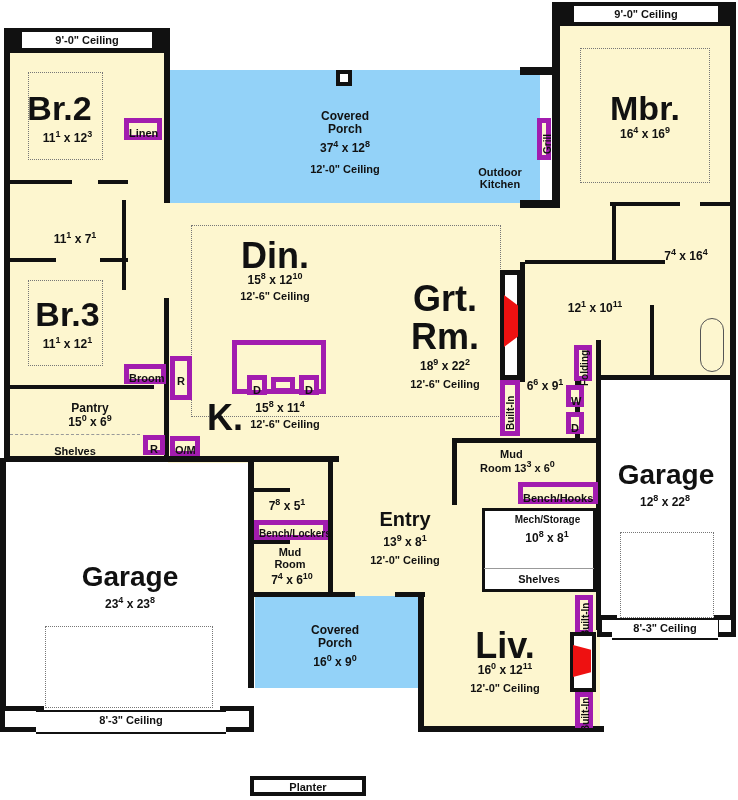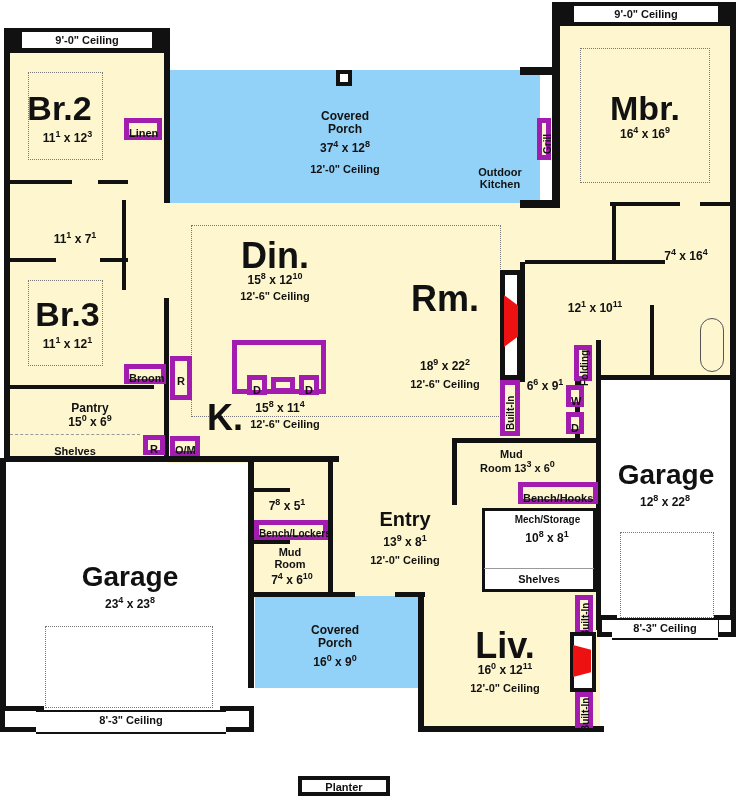--- a/index.html
+++ b/index.html
@@ -151,21 +151,21 @@
 <div class="abs white" style="left:570px;top:632px;width:26px;height:60px;border:4px solid #111;"></div>
 <div class="abs" style="left:573px;top:645px;width:18px;height:32px;background:#ee1111;clip-path:polygon(0 0,100% 15%,100% 85%,0 100%);"></div>
 <div class="abs box" style="left:575px;top:692px;width:18px;height:36px;">
     <div class="vert" style="height:36px;width:18px;">Built-In</div>
   </div>
 
 <div class="abs" style="left:10px;top:434px;width:130px;height:22px;border-top:1px dashed #999;">
     <div class="lbl sm" style="left:0;right:0;top:10px;">Shelves</div>
   </div>
 
-<div class="abs" style="left:250px;top:776px;width:92px;height:20px;border:4px solid #111;background:#fff;margin-left:48px;">
+<div class="abs" style="left:250px;top:776px;width:116px;height:20px;border:4px solid #111;background:#fff;">
     <div class="lbl sm" style="left:0;right:0;top:1px;">Planter</div>
   </div>
 
 <div class="lbl big" style="left:22px;top:90px;width:75px;">Br.2</div>
 <div class="lbl dim" style="left:30px;top:132px;width:75px;"><span>11</span><sup>1</sup> x <span>12</span><sup>3</sup></div>
 
 <div class="lbl dim" style="left:50px;top:233px;width:50px;"><span>11</span><sup>1</sup> x <span>7</span><sup>1</sup></div>
 
 <div class="lbl big" style="left:30px;top:296px;width:75px;">Br.3</div>
 <div class="lbl dim" style="left:30px;top:338px;width:75px;"><span>11</span><sup>1</sup> x <span>12</span><sup>1</sup></div>
@@ -194,20 +194,21 @@
 
 <div class="lbl dim" style="left:565px;top:302px;width:60px;"><span>12</span><sup>1</sup> x <span>10</span><sup>11</sup></div>
 
 <div class="lbl dim" style="left:525px;top:380px;width:40px;"><span>6</span><sup>6</sup> x <span>9</span><sup>1</sup></div>
 
 <div class="lbl xl" style="left:230px;top:236px;width:90px;">Din.</div>
 <div class="lbl dim" style="left:230px;top:274px;width:90px;"><span>15</span><sup>8</sup> x <span>12</span><sup>10</sup></div>
 <div class="lbl med" style="left:225px;top:290px;width:100px;font-size:11px;">12'-6" Ceiling</div>
 
 <div class="lbl xl" style="left:400px;top:280px;width:90px;line-height:1.05;">
+    <div>Grt.</div>
     <div>Rm.</div>
   </div>
 <div class="lbl dim" style="left:410px;top:360px;width:70px;"><span>18</span><sup>9</sup> x <span>22</span><sup>2</sup></div>
 <div class="lbl med" style="left:395px;top:378px;width:100px;font-size:11px;">12'-6" Ceiling</div>
 
 <div class="lbl xl" style="left:200px;top:398px;width:50px;">K.</div>
 <div class="lbl dim" style="left:245px;top:402px;width:70px;"><span>15</span><sup>8</sup> x <span>11</span><sup>4</sup></div>
 <div class="lbl med" style="left:240px;top:418px;width:90px;font-size:11px;">12'-6" Ceiling</div>
 
 <div class="lbl med" style="left:480px;top:448px;width:110px;font-size:11px;text-align:left;">

